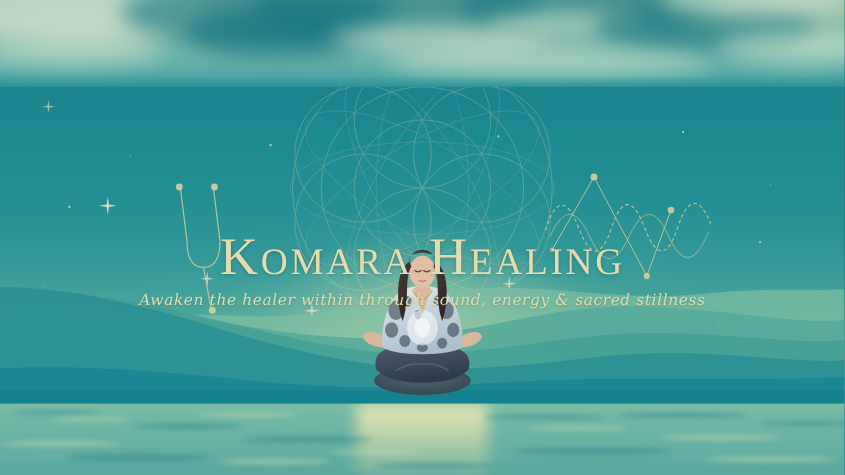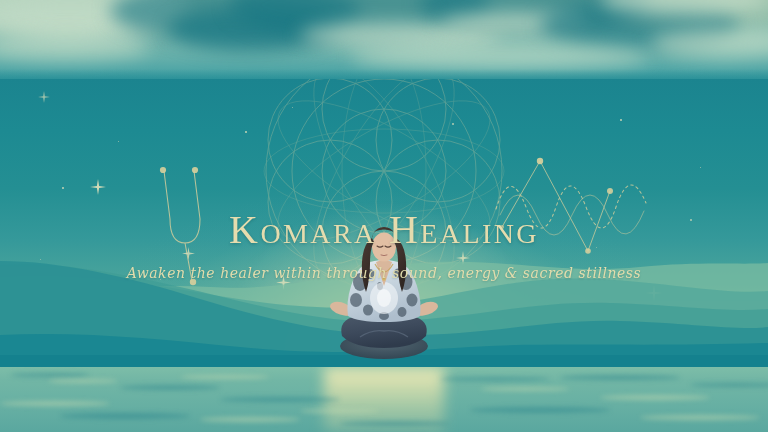--- a/index.html
+++ b/index.html
@@ -135,21 +135,21 @@
     height: 135px;
   }
 
   
   .title {
     position: absolute;
     left: 0; top: 127px;
     width: 768px;
     text-align: center;
     font-family: "Liberation Serif", "DejaVu Serif", serif;
-    font-size: 40px;
+    font-size: 48px;
     font-variant: small-caps;
     letter-spacing: 2.4px;
     color: #e5dcae;
     text-shadow: 0 1px 3px rgba(12,58,62,0.30);
     white-space: nowrap;
     z-index: 9;
   }
   .tagline {
     position: absolute;
     left: 0; top: 186px;

